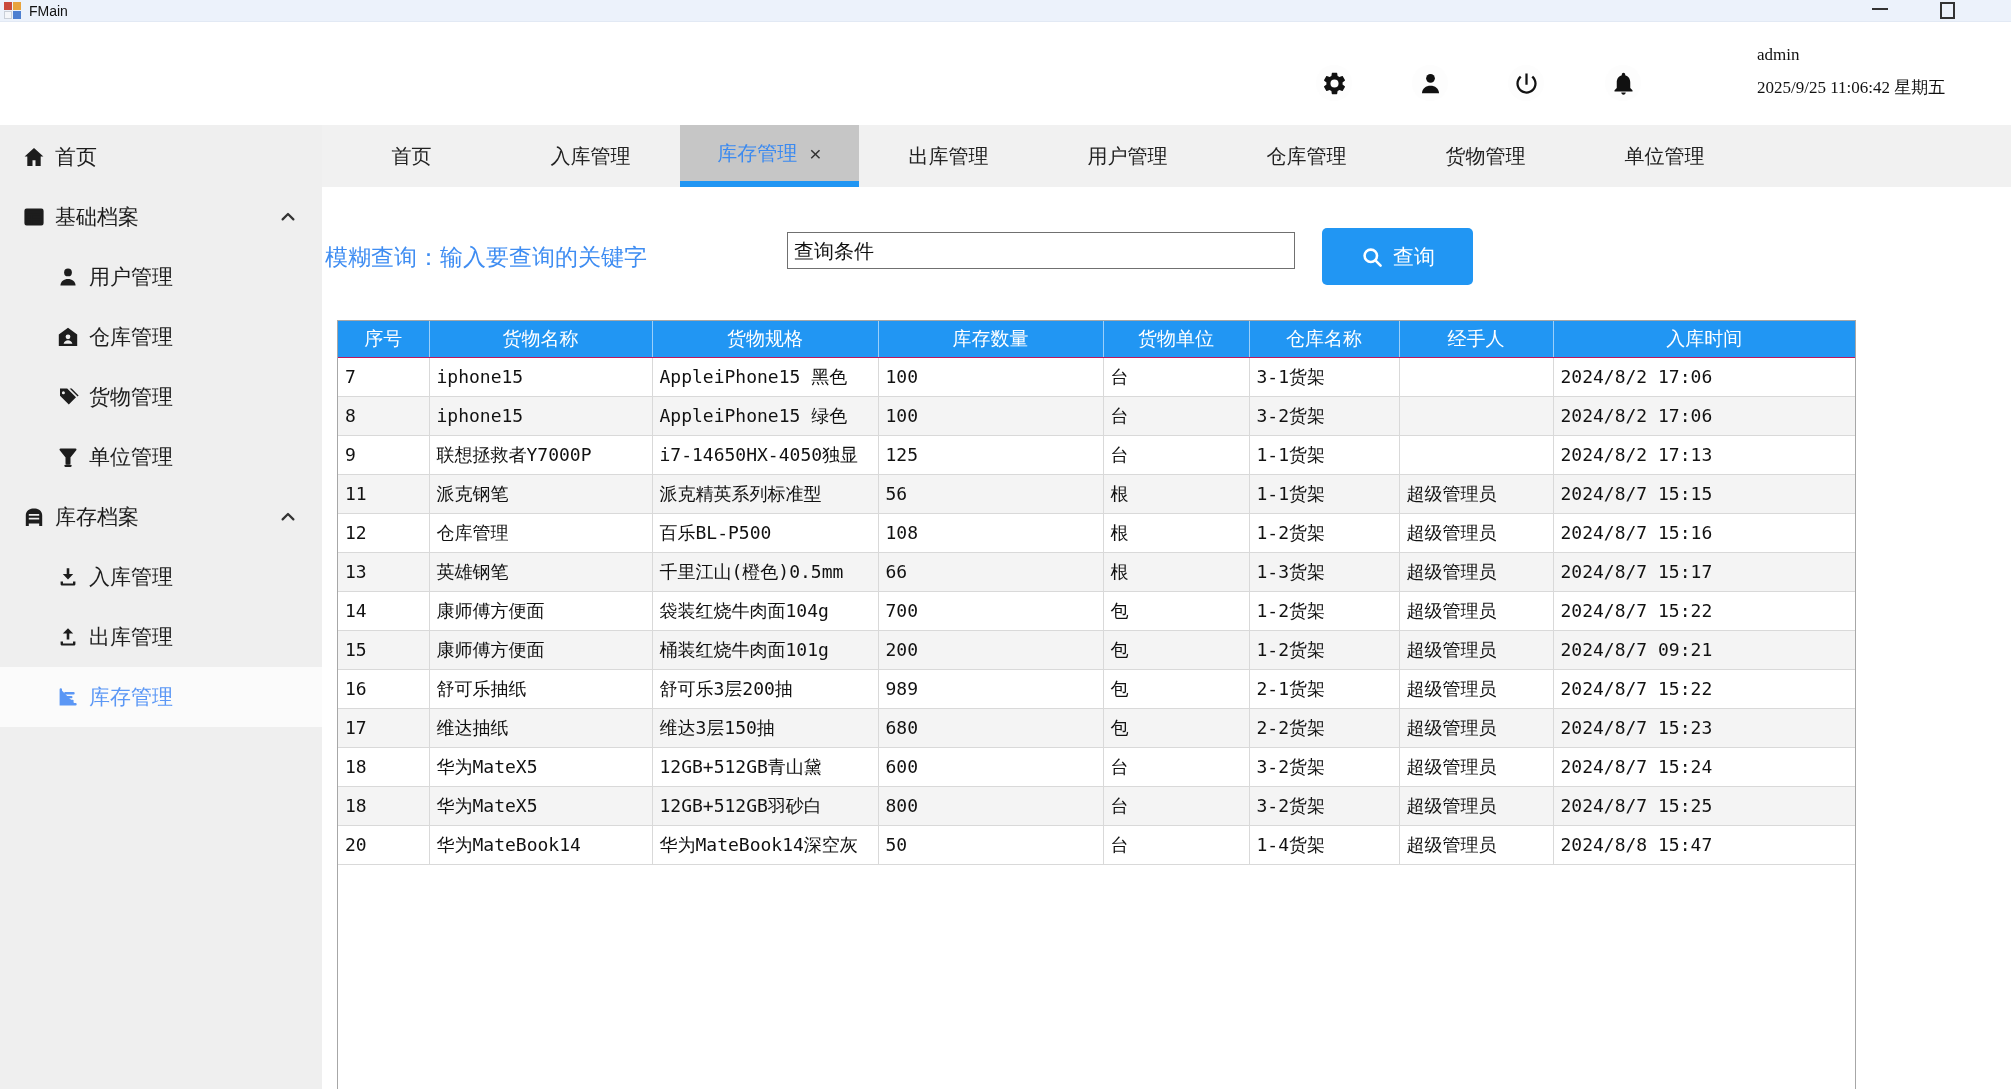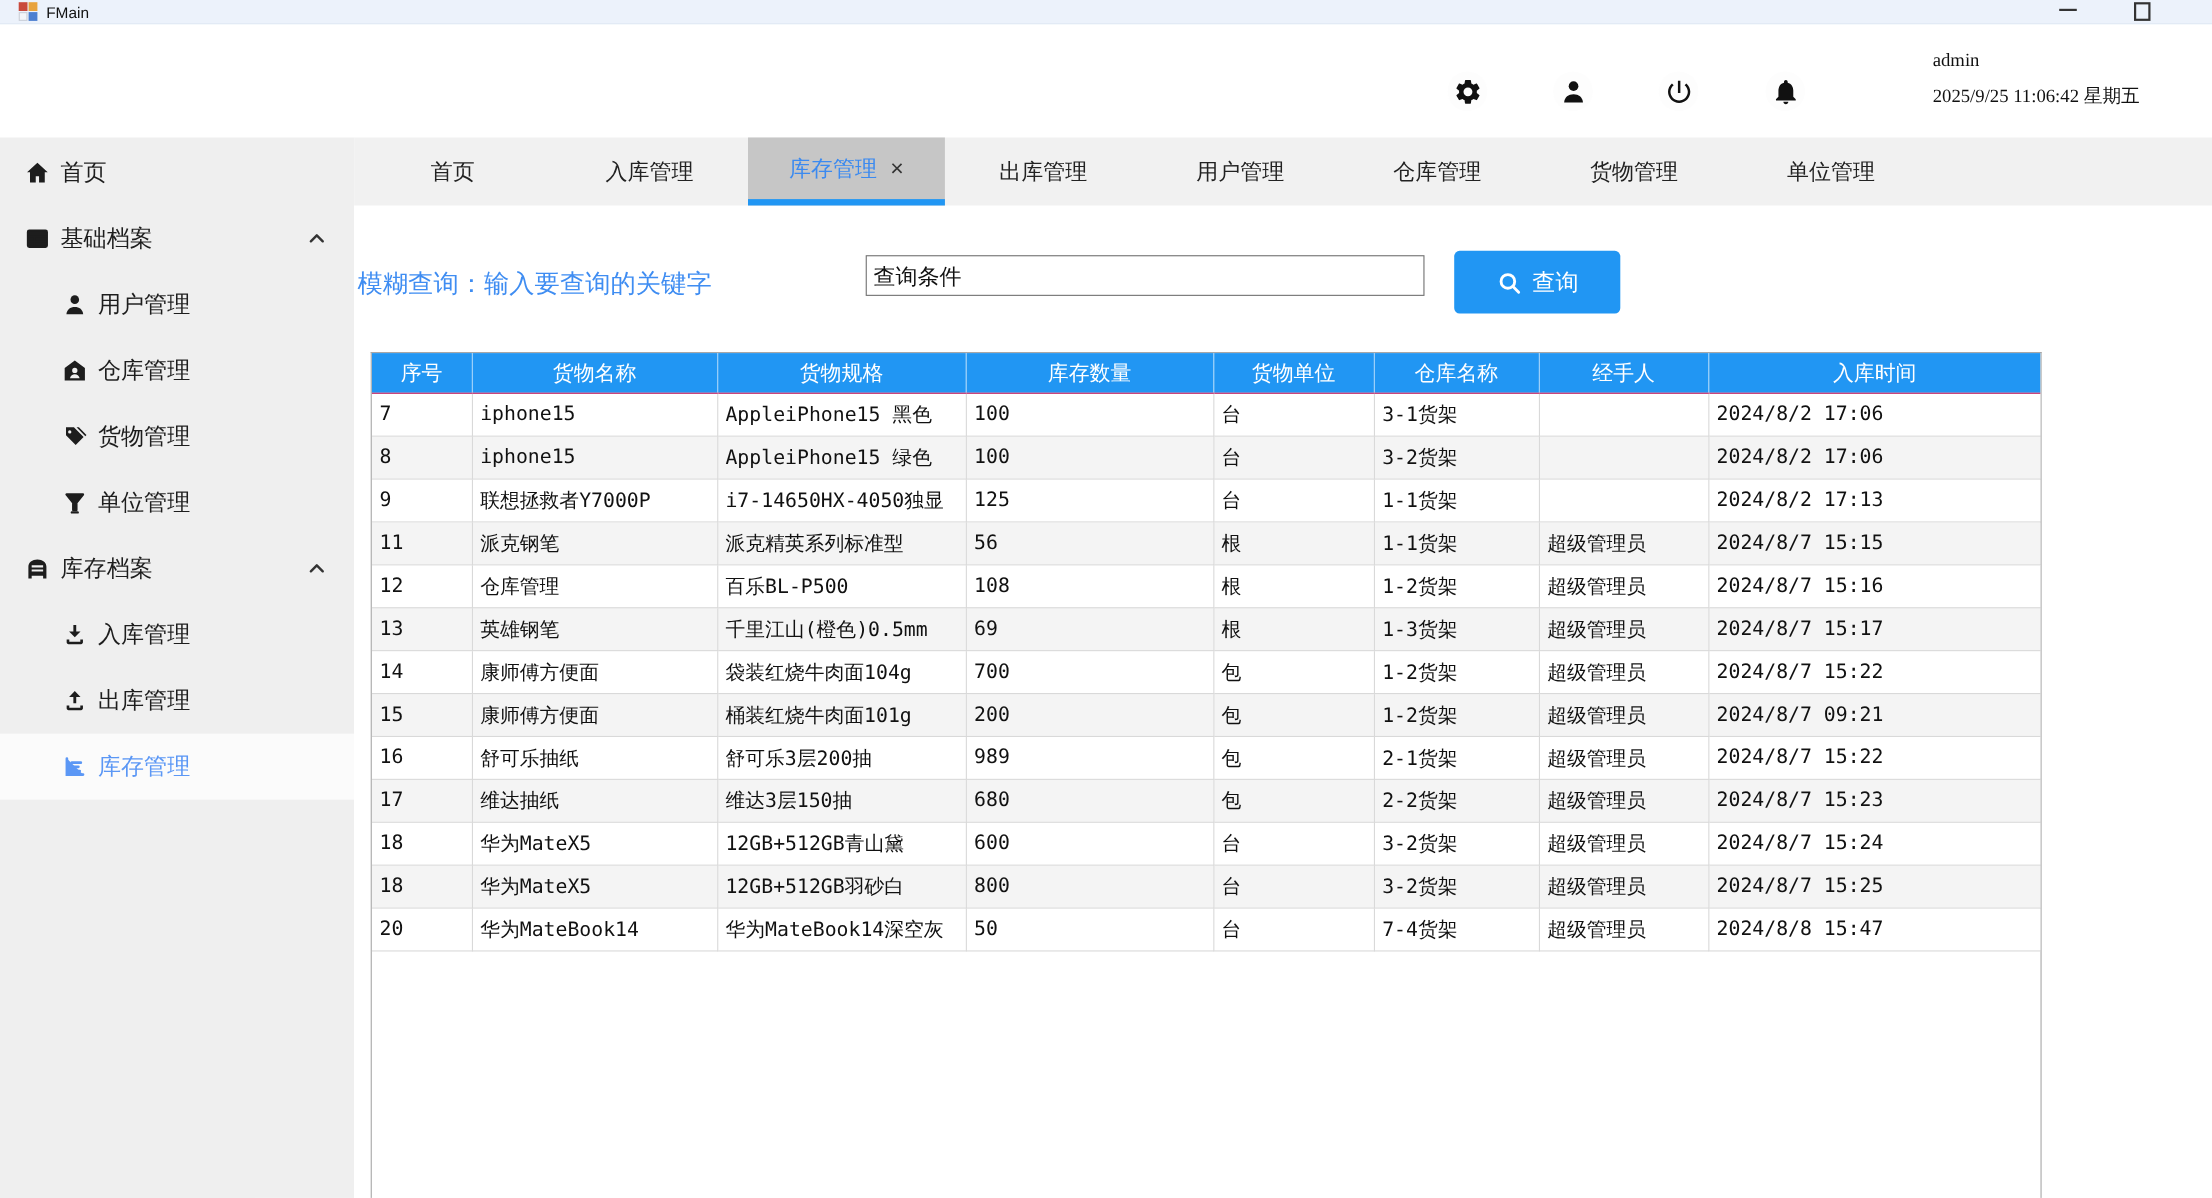--- a/index.html
+++ b/index.html
@@ -2,21 +2,21 @@
 <html style="--accent: #2196f3; --tabtext: #3b8af0; --selblue: #5b97f5; --hint: #3f8df2;"><head>
 <meta charset="utf-8">
 <style>
   *{margin:0;padding:0;box-sizing:border-box}
   html,body{width:2011px;height:1089px;overflow:hidden;background:#fff;
     font-family:"Liberation Sans","DejaVu Sans",sans-serif;color:#1c1c1c}
   :root{--accent:#2196f3;--hint:#3f8df2;--selblue:#5b97f5;--tabtext:#3b8af0}
 
   
   .titlebar{position:absolute;left:0;top:0;width:2011px;height:22px;background:#ecf2fb;
-    border-bottom:1px solid #e2e9f4;display:flex;align-items:center;padding-left:17px;font-size:14px}
+    border-bottom:1px solid #e2e9f4;display:flex;align-items:center;padding-left:4px;font-size:14px}
   .app-icon{display:inline-grid;grid-template-columns:8px 8px;grid-auto-rows:8px;gap:1px;margin-right:8px}
   .app-icon i{display:block}
   .app-icon .r{background:#c94a3c}.app-icon .o{background:#e8a33d}
   .app-icon .w{background:#f4f6f9;border:1px solid #c9cfd8}.app-icon .b{background:#4d7fd0}
   .title-text{color:#111}
   .minbtn{position:absolute;left:1872px;top:8px;width:16px;border-top:2px solid #333}
   .maxbtn{position:absolute;left:1940px;top:2px;width:15px;height:17px;border:2px solid #333;background:transparent}
 
   
   .header{position:absolute;left:0;top:23px;width:2011px;height:102px;background:#fff}
@@ -322,21 +322,21 @@
               <td>108</td>
               <td>根</td>
               <td>1-2货架</td>
               <td>超级管理员</td>
               <td>2024/8/7 15:16</td>
             </tr>
             <tr>
               <td>13</td>
               <td>英雄钢笔</td>
               <td>千里江山(橙色)0.5mm</td>
-              <td>69</td>
+              <td>66</td>
               <td>根</td>
               <td>1-3货架</td>
               <td>超级管理员</td>
               <td>2024/8/7 15:17</td>
             </tr>
             <tr>
               <td>14</td>
               <td>康师傅方便面</td>
               <td>袋装红烧牛肉面104g</td>
               <td>700</td>
@@ -394,21 +394,21 @@
               <td>3-2货架</td>
               <td>超级管理员</td>
               <td>2024/8/7 15:25</td>
             </tr>
             <tr>
               <td>20</td>
               <td>华为MateBook14</td>
               <td>华为MateBook14深空灰</td>
               <td>50</td>
               <td>台</td>
-              <td>7-4货架</td>
+              <td>1-4货架</td>
               <td>超级管理员</td>
               <td>2024/8/8 15:47</td>
             </tr>
           </tbody>
         </table>
     </div>
   </div>
 </div>
 
 </body></html>

